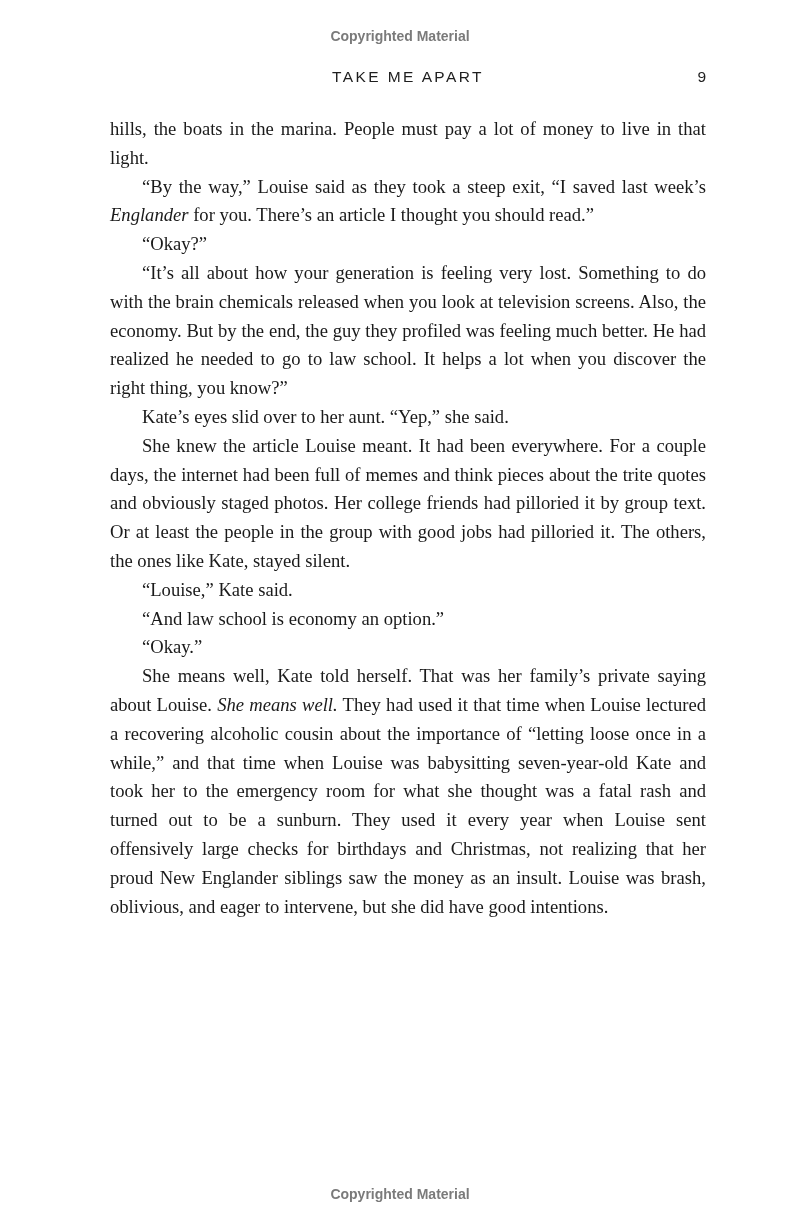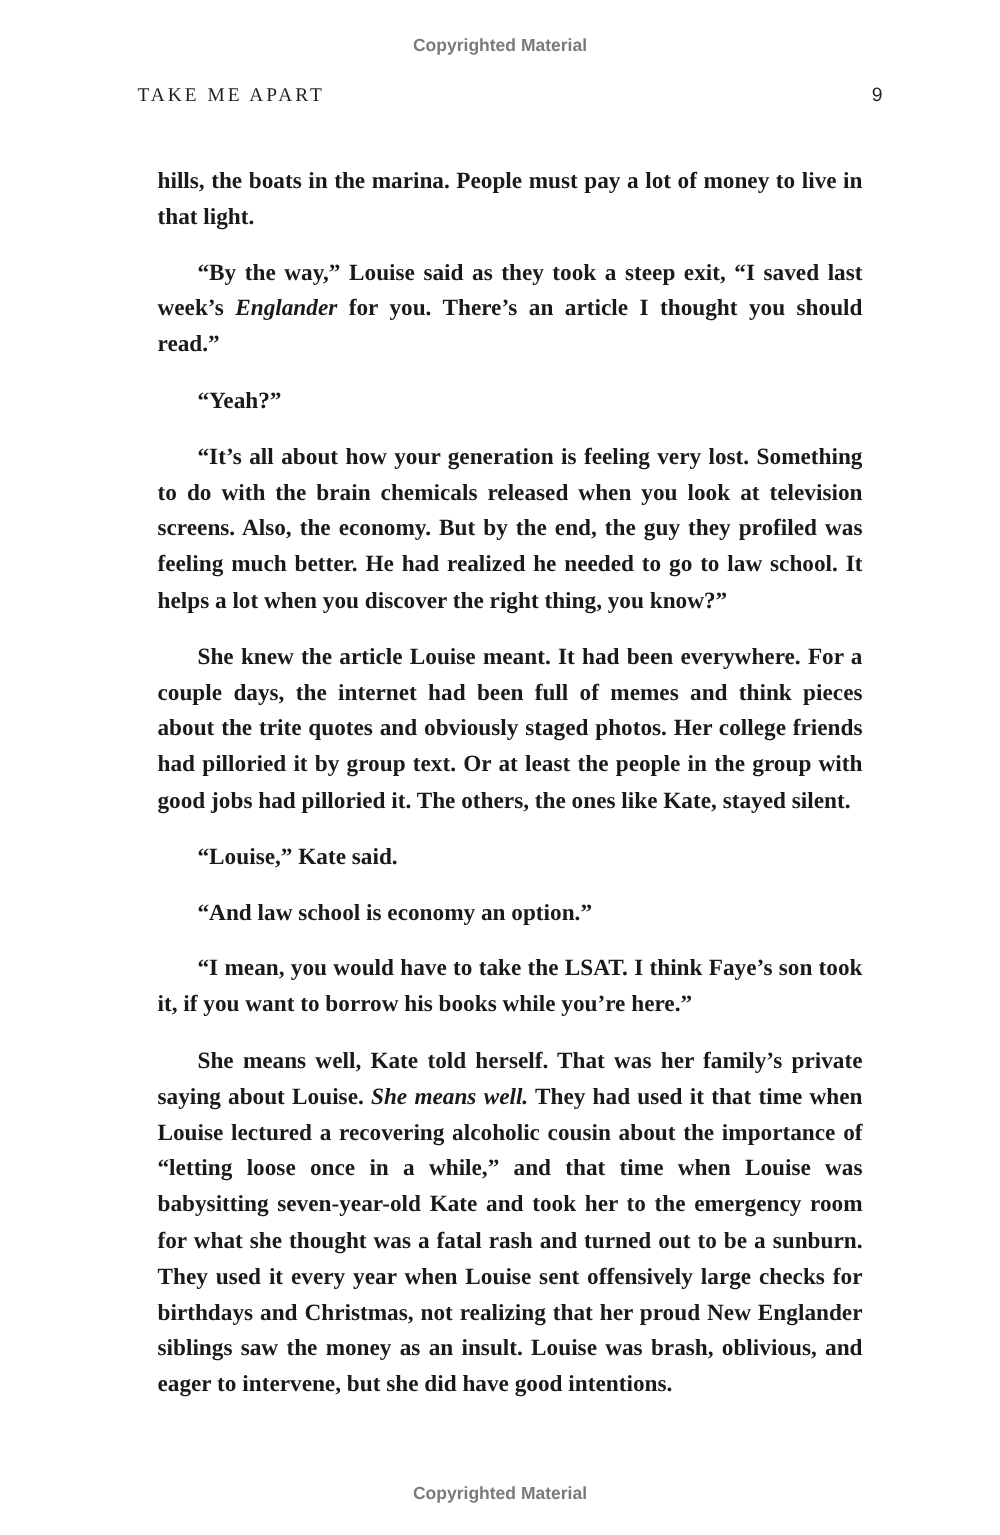--- a/index.html
+++ b/index.html
@@ -23,56 +23,56 @@
   .running-head {
     position: absolute;
     top: 68px; left: 110px; width: 596px;
     height: 22px;
     font-family: "Liberation Sans", sans-serif;
     font-size: 15.5px;
     letter-spacing: 2.4px;
     color: #1e1e1e;
   }
   .running-head .title {
-    position: absolute; left: 0; width: 596px; text-align: left;
+    position: absolute; left: 0; width: 596px; text-align: center;
     top: 0;
-    font-family: Liberation Serif, serif;
   }
   .running-head .folio {
     position: absolute; right: 0; top: 0; letter-spacing: 0;
   }
   .text-block {
     position: absolute;
     top: 115px; left: 110px; width: 596px;
     font-family: "Liberation Serif", serif;
     font-size: 18.6px;
     line-height: 28.8px;
     color: #1a1a1a;
     text-align: justify;
     hyphens: manual;
   }
-  .text-block p { margin: 16px; text-indent: 0; font-weight: bold; }
+  .text-block p { margin: 0; text-indent: 0; }
   .text-block p.indent { text-indent: 32px; }
   .text-block em { font-style: italic; }
 </style>
 </head>
 <body>
 
 <div class="watermark wm-top">Copyrighted Material</div>
 
 <div class="running-head">
   <span class="title">TAKE ME APART</span>
   <span class="folio">9</span>
 </div>
 
 <div class="text-block" id="text-block">
   <p>hills, the boats in the marina. People must pay a lot of money to live in that light.</p>
   <p class="indent">“By the way,” Louise said as they took a steep exit, “I saved last week’s <em>Englander</em> for you. There’s an article I thought you should read.”</p>
-  <p class="indent">“Yeah?”</p>
+  <p class="indent">“Okay?”</p>
   <p class="indent">“It’s all about how your generation is feeling very lost. Something to do with the brain chemicals released when you look at television screens. Also, the economy. But by the end, the guy they profiled was feeling much better. He had realized he needed to go to law school. It helps a lot when you discover the right thing, you know?”</p>
+  <p class="indent">Kate’s eyes slid over to her aunt. “Yep,” she said.</p>
   <p class="indent">She knew the article Louise meant. It had been everywhere. For a couple days, the internet had been full of memes and think pieces about the trite quotes and obviously staged photos. Her college friends had pilloried it by group text. Or at least the people in the group with good jobs had pilloried it. The others, the ones like Kate, stayed silent.</p>
   <p class="indent">“Louise,” Kate said.</p>
   <p class="indent">“And law school is economy an option.”</p>
-  <p class="indent">“I mean, you would have to take the LSAT. I think Faye’s son took it, if you want to borrow his books while you’re here.”</p>
+  <p class="indent">“Okay.”</p>
   <p class="indent">She means well, Kate told herself. That was her family’s private saying about Louise. <em>She means well.</em> They had used it that time when Louise lec­tured a recovering alcoholic cousin about the importance of “letting loose once in a while,” and that time when Louise was babysitting seven-year-old Kate and took her to the emergency room for what she thought was a fatal rash and turned out to be a sunburn. They used it every year when Louise sent offensively large checks for birthdays and Christmas, not real­izing that her proud New Englander siblings saw the money as an insult. Louise was brash, oblivious, and eager to intervene, but she did have good intentions.</p>
 </div>
 
 <div class="watermark wm-bottom">Copyrighted Material</div>
 
 </body></html>

